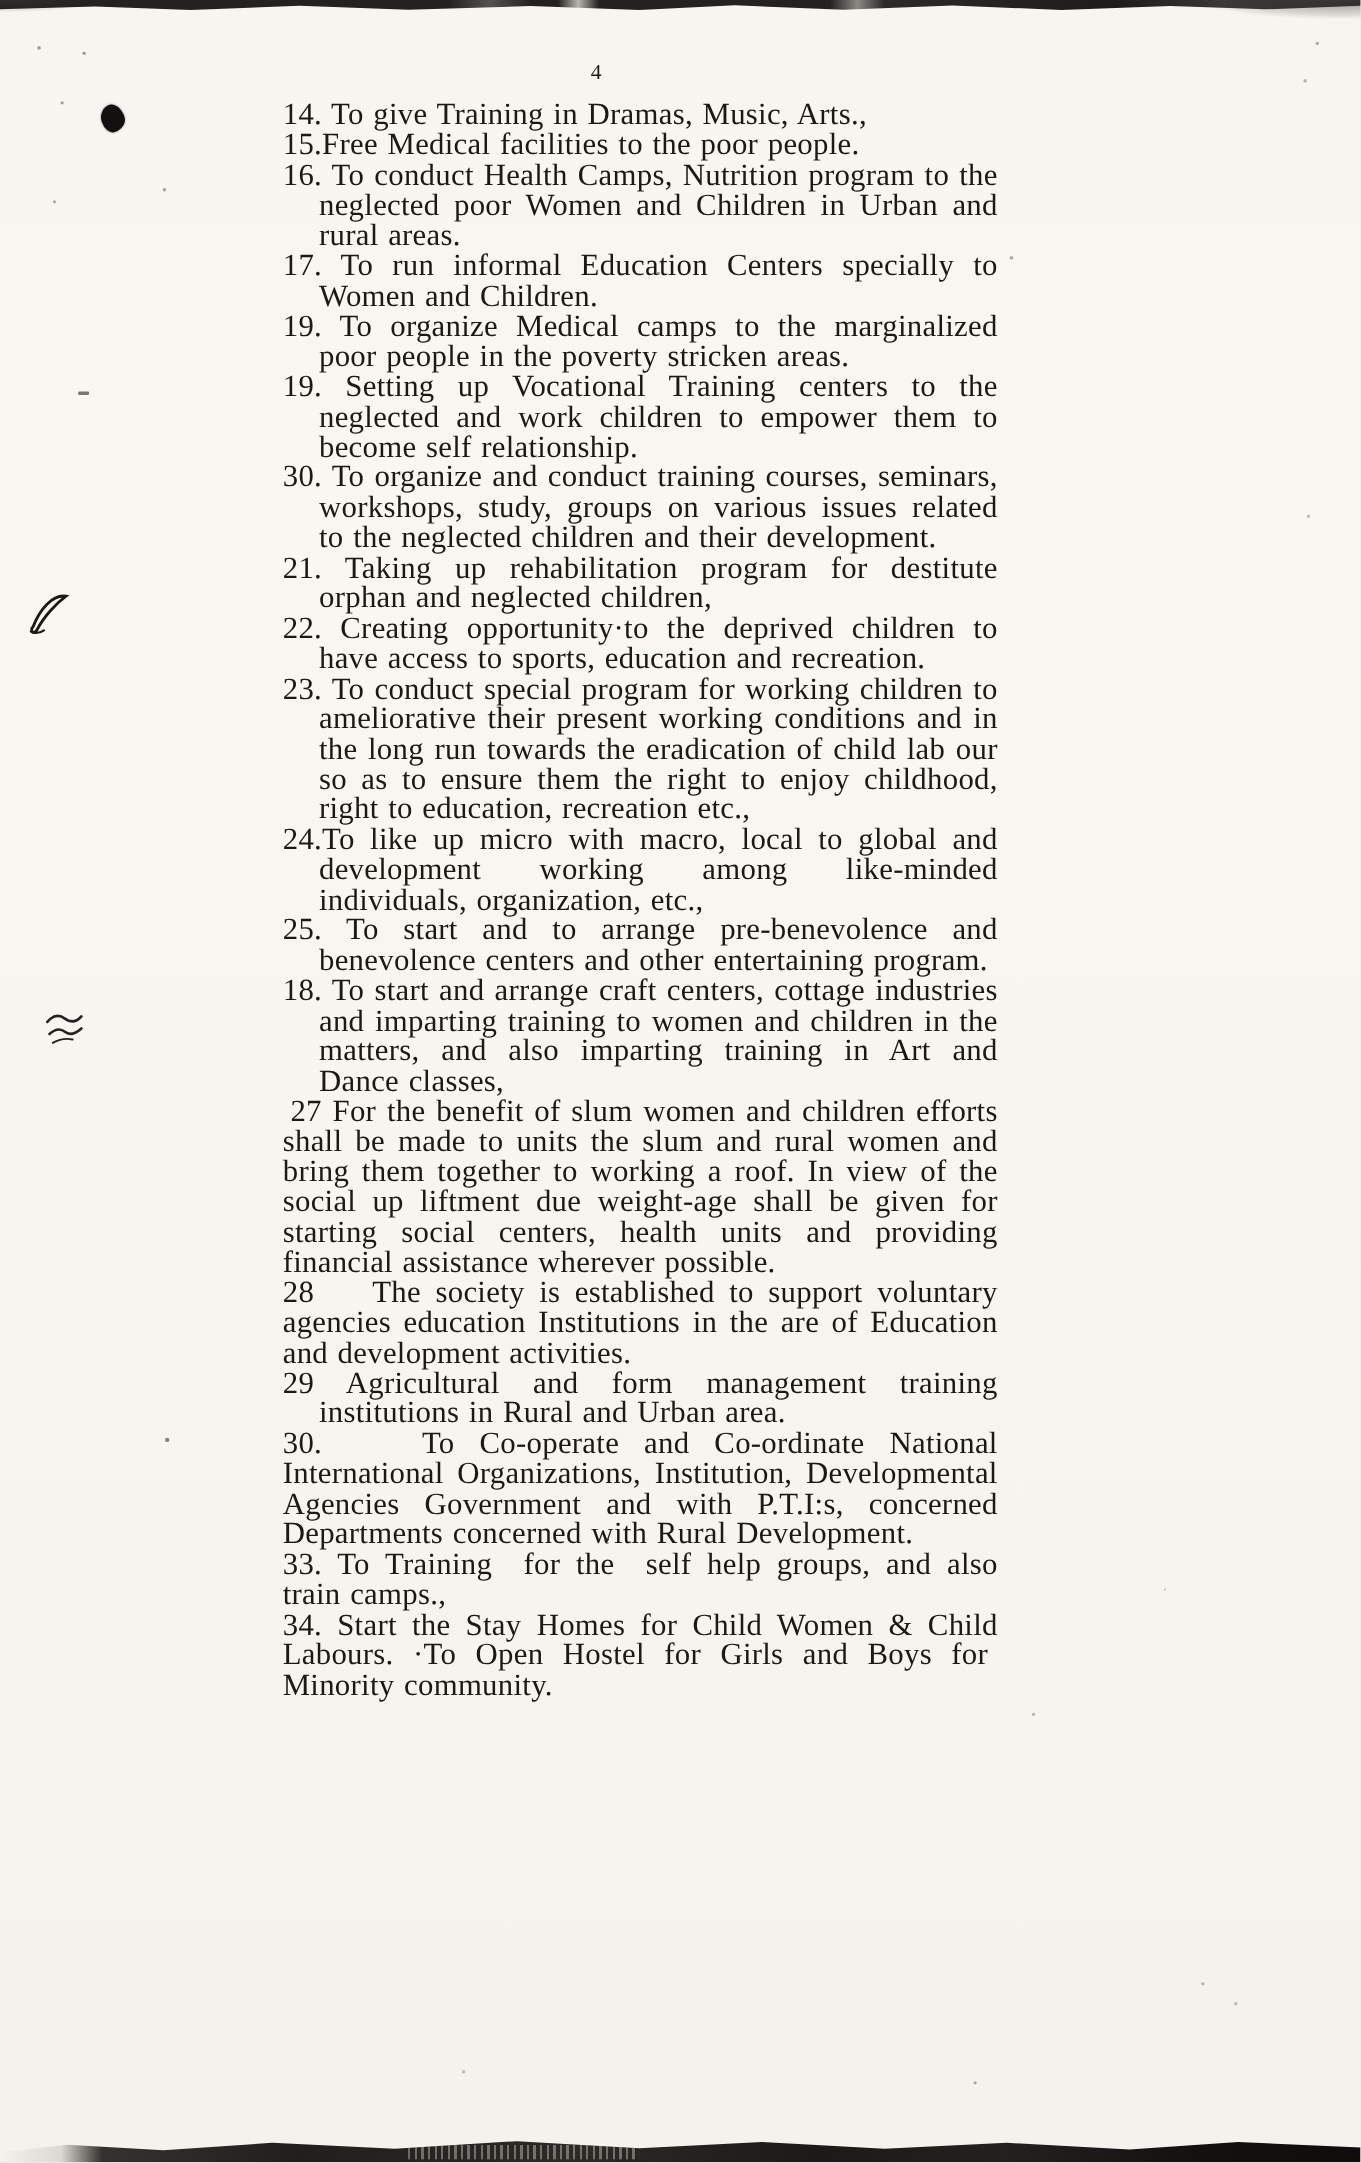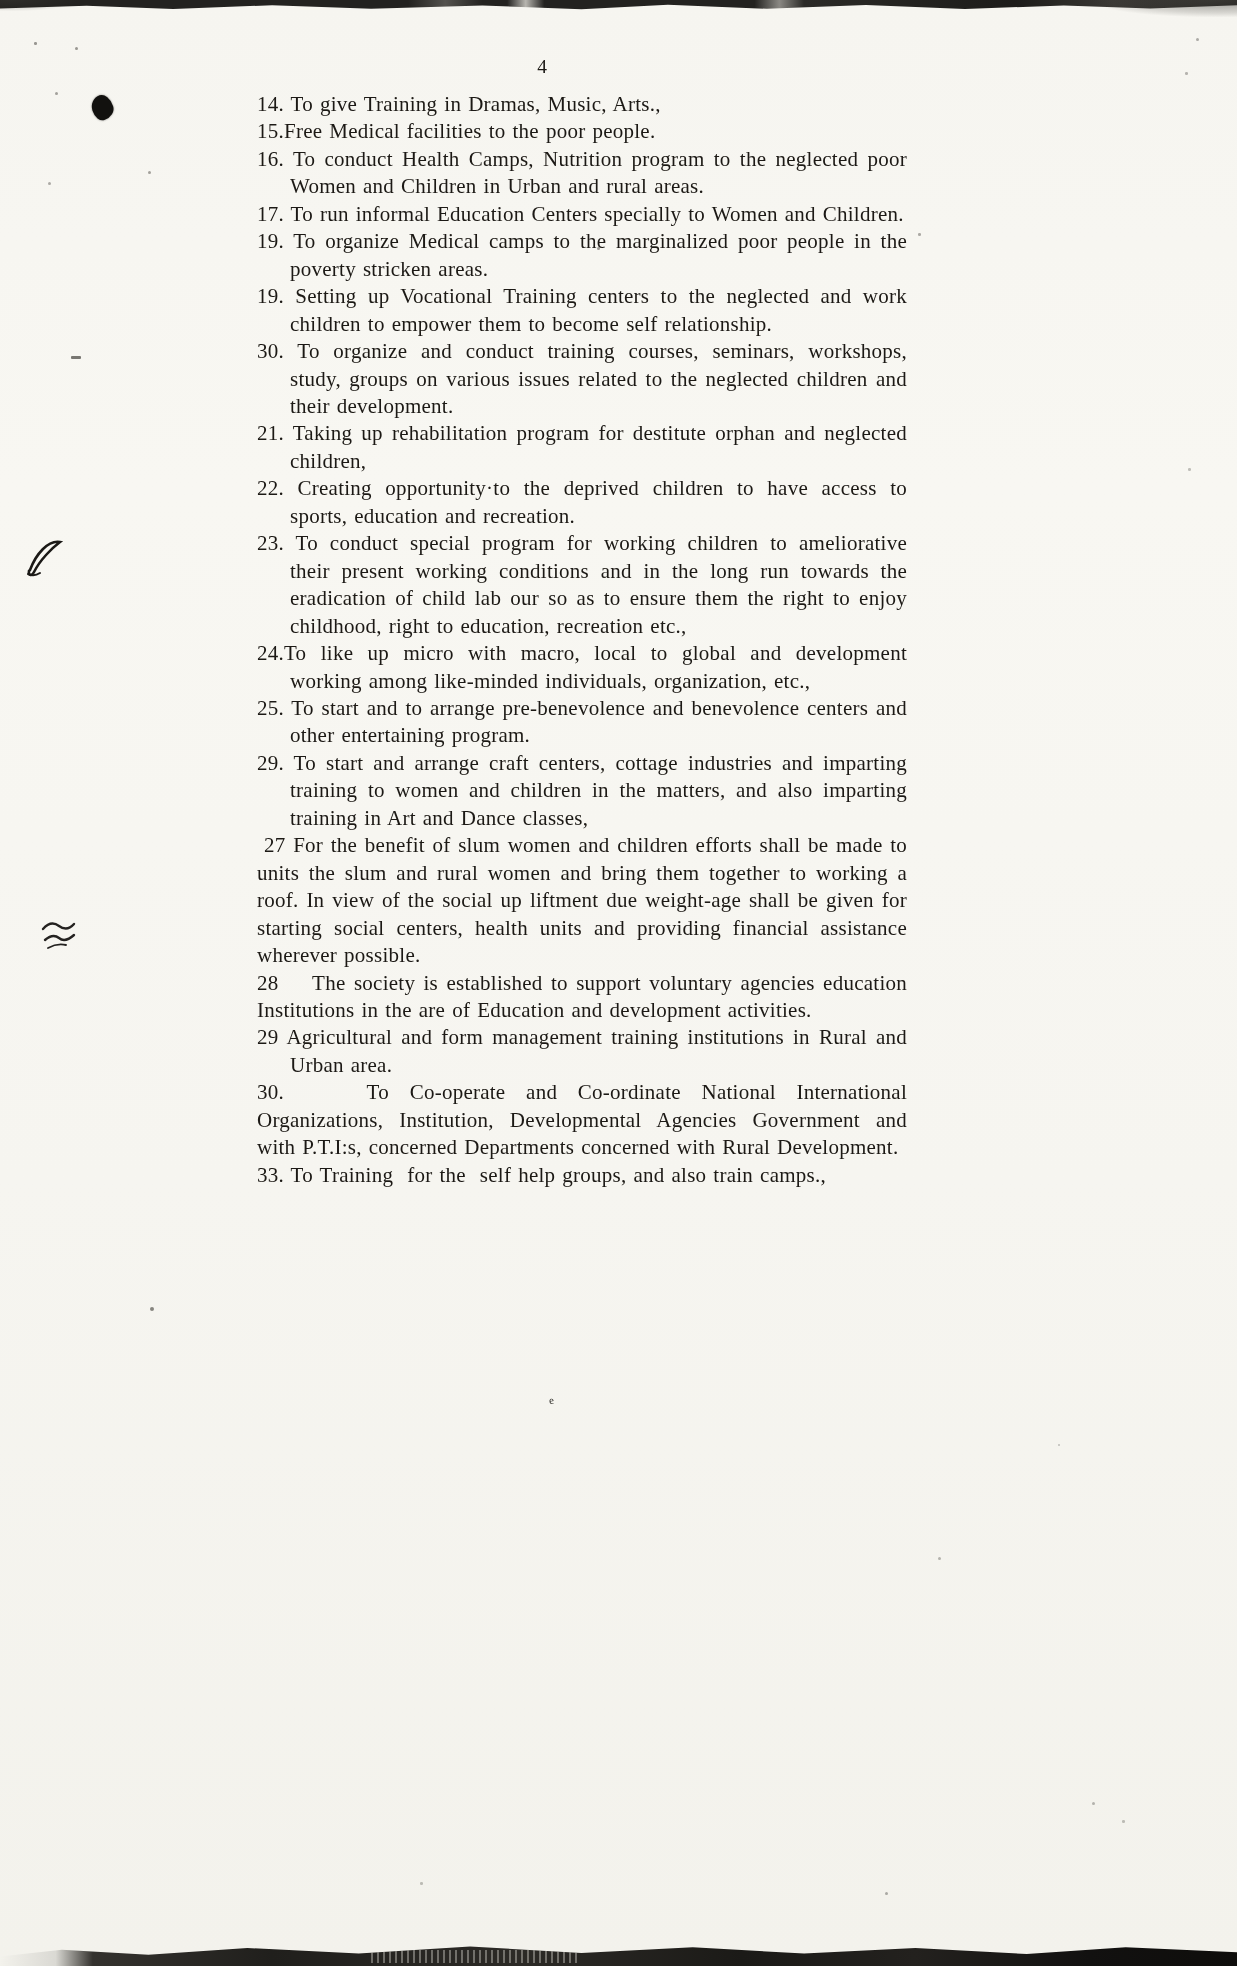--- a/index.html
+++ b/index.html
@@ -54,21 +54,21 @@
   .speck{position:absolute;border-radius:50%;background:#3c3a34;display:block;}
   .dash-mark{position:absolute;left:71px;top:356px;width:10px;height:3px;background:#34322d;opacity:.65;border-radius:1px;}
   .stray-glyph{position:absolute;left:549px;top:1394px;font-size:11px;color:#2e2c28;transform:rotate(-8deg);}
   
   .page-number{
     position:absolute;left:530px;top:56px;width:24px;text-align:center;
     font-size:19.5px;color:#1c1915;
   }
   .content{
     position:absolute;left:257px;top:91px;width:650px;
-    font-size:21px;line-height:27.45px;
+    font-size:28px;line-height:27.45px;
     letter-spacing:.25px;word-spacing:1.5px;
     color:#1c1915;
   }
   .content p{margin:0;text-align:justify;}
   .content p.hang{padding-left:33px;text-indent:-33px;}
   .content p.flush{padding-left:0;text-indent:0;}
   .content p.first-indent{text-indent:7px;}
 </style>
 </head>
 <body>
@@ -87,26 +87,27 @@
       <p class="item hang">16. To conduct Health Camps, Nutrition program to the neglected poor Women and Children in Urban and rural areas.</p>
       <p class="item hang">17. To run informal Education Centers specially to Women and Children.</p>
       <p class="item hang">19. To organize Medical camps to the marginalized poor people in the poverty stricken areas.</p>
       <p class="item hang">19. Setting up Vocational Training centers to the neglected and work children to empower them to become self relationship.</p>
       <p class="item hang">30. To organize and conduct training courses, seminars, workshops, study, groups on various issues related to the neglected children and their development.</p>
       <p class="item hang">21. Taking up rehabilitation program for destitute orphan and neglected children,</p>
       <p class="item hang">22. Creating opportunity·to the deprived children to have access to sports, education and recreation.</p>
       <p class="item hang">23. To conduct special program for working children to ameliorative their present working conditions and in the long run towards the eradication of child lab our so as to ensure them the right to enjoy childhood, right to education, recreation etc.,</p>
       <p class="item hang">24.To like up micro with macro, local to global and development working among like-minded individuals, organization, etc.,</p>
       <p class="item hang">25. To start and to arrange pre-benevolence and benevolence centers and other entertaining program.</p>
-      <p class="item hang">29. To start and arrange craft centers, cottage industries and imparting training to women and children in the matters, and also imparting training in Art and Dance classes,</p>
+      <p class="item hang">18. To start and arrange craft centers, cottage industries and imparting training to women and children in the matters, and also imparting training in Art and Dance classes,</p>
       <p class="item flush first-indent">27 For the benefit of slum women and children efforts shall be made to units the slum and rural women and bring them together to working a roof. In view of the social up liftment due weight-age shall be given for starting social centers, health units and providing financial assistance wherever possible.</p>
       <p class="item flush">28&nbsp;&nbsp;&nbsp;&nbsp;The society is established to support voluntary agencies education Institutions in the are of Education and development activities.</p>
       <p class="item hang">29 Agricultural and form management training institutions in Rural and Urban area.</p>
       <p class="item flush">30.&nbsp;&nbsp;&nbsp;&nbsp;To Co-operate and Co-ordinate National International Organizations, Institution, Developmental Agencies Government and with P.T.I:s, concerned Departments concerned with Rural Development.</p>
       <p class="item flush">33. To Training&nbsp; for the&nbsp; self help groups, and also train camps.,</p>
+      <p class="item flush">34. Start the Stay Homes for Child Women &amp; Child Labours. ·To Open Hostel for Girls and Boys for&nbsp; Minority community.</p>
     </div>
 
   <div class="ink-blot"></div>
   <div class="dash-mark"></div>
 
   <svg class="squiggle sq1" width="44" height="52" viewBox="0 0 44 52">
     <path d="M6 42 C 12 26, 24 12, 36 14 C 28 20, 16 32, 10 44 C 8 48, 4 48, 5 43 Z" fill="none" stroke="#1b1916" stroke-width="2.6" stroke-linecap="round"></path>
     <path d="M4 46 q 6 3 12 -1" fill="none" stroke="#1b1916" stroke-width="2" stroke-linecap="round"></path>
   </svg>
 

